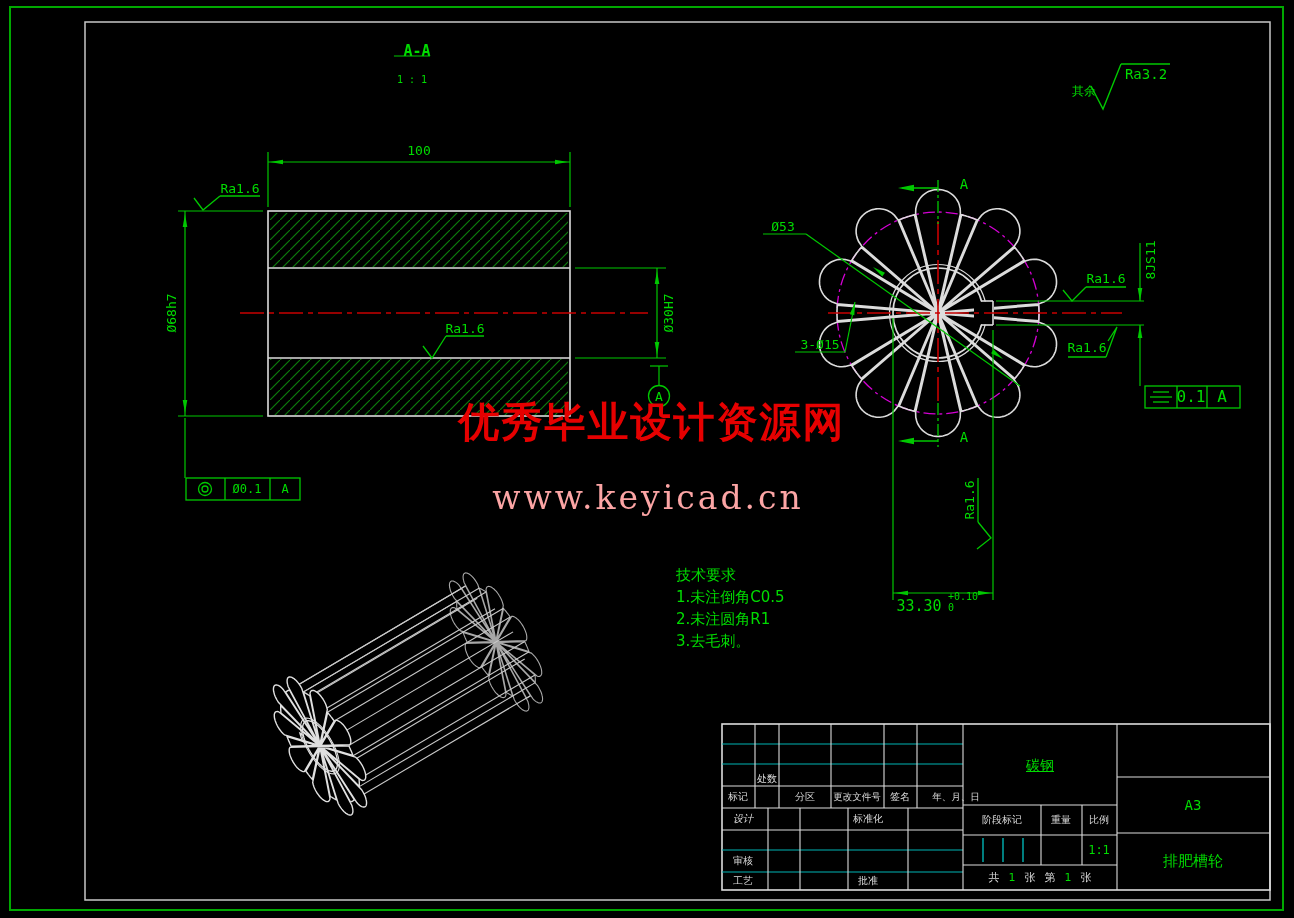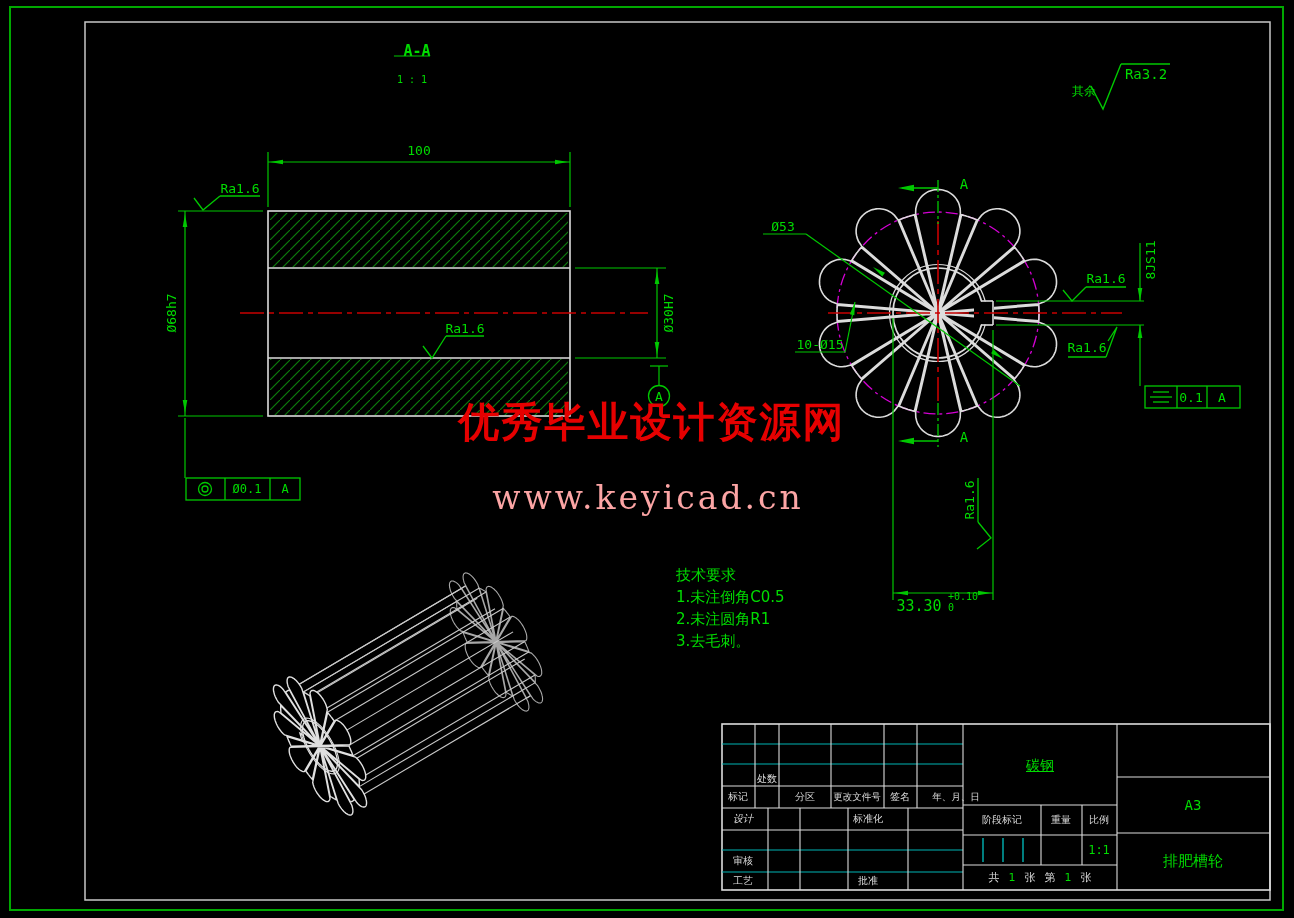--- a/index.html
+++ b/index.html
@@ -4,21 +4,21 @@
 <style>
   html,body{margin:0;padding:0;background:#000;}
   #sheet{position:relative;width:1294px;height:918px;background:#000;overflow:hidden;
          font-family:"DejaVu Sans",sans-serif;}
   #cad{position:absolute;left:0;top:0;width:1294px;height:918px;}
   .lbl{position:absolute;color:#00dc00;font-family:"DejaVu Sans Mono",monospace;
        font-size:13px;line-height:1;white-space:nowrap;z-index:5;}
   .ctr{transform:translate(-50%,-50%);}
   .rot{transform:translate(-50%,-50%) rotate(-90deg);}
   .w{color:#dcdcdc;font-family:"DejaVu Sans",sans-serif;}
-  .s10{font-size:10px;} .s9{font-size:9.5px;} .s11{font-size:13px;} .s12{font-size:12px;}
+  .s10{font-size:10px;} .s9{font-size:9.5px;} .s11{font-size:16px;} .s12{font-size:12px;}
   .s14{font-size:14px;} .s15{font-size:15px;text-align:center;}
   .bold{font-weight:bold;}
   .green{color:#00dc00;}
   .scalebox{border-top:1.5px solid #00c800;padding:18px 3px 0 3px;font-size:10px;}
   .stack{display:flex;flex-direction:column;font-size:10px;line-height:1.05;}
   .tech{color:#00dc00;font-size:15px;line-height:22px;font-family:"DejaVu Sans",sans-serif;}
   .wm1{color:#e60000;font-family:"DejaVu Serif",serif;font-size:41px;letter-spacing:2px;font-weight:bold;}
   .wm2{color:#fca5a5;font-family:"DejaVu Serif",serif;font-size:33px;letter-spacing:3px;}
   .sheetrow{display:flex;gap:9px;align-items:center;justify-content:center;
             position:absolute;transform:translate(-50%,-50%);font-size:11px;}
@@ -179,21 +179,21 @@
   <div class="lbl ctr" style="left:419px;top:150px;">100</div>
   <div class="lbl ctr" style="left:240px;top:188px;">Ra1.6</div>
   <div class="lbl rot" style="left:171px;top:313px;">Ø68h7</div>
   <div class="lbl rot" style="left:668px;top:313px;">Ø30H7</div>
   <div class="lbl ctr" style="left:465px;top:328px;">Ra1.6</div>
   <div class="lbl ctr" style="left:659px;top:396px;">A</div>
   <div class="lbl ctr s12" style="left:247px;top:489px;">Ø0.1</div>
   <div class="lbl ctr s12" style="left:285px;top:489px;">A</div>
 
   <div class="lbl ctr" style="left:783px;top:226px;">Ø53</div>
-  <div class="lbl ctr" style="left:820px;top:344px;">10-Ø15</div>
+  <div class="lbl ctr" style="left:820px;top:344px;">3-Ø15</div>
   <div class="lbl ctr s14" style="left:964px;top:184px;">A</div>
   <div class="lbl ctr s14" style="left:964px;top:437px;">A</div>
   <div class="lbl ctr" style="left:1106px;top:278px;">Ra1.6</div>
   <div class="lbl ctr" style="left:1087px;top:347px;">Ra1.6</div>
   <div class="lbl rot" style="left:1150px;top:260px;">8JS11</div>
   <div class="lbl rot" style="left:969px;top:500px;">Ra1.6</div>
   <div class="lbl ctr s11" style="left:1191px;top:397px;">0.1</div>
   <div class="lbl ctr s11" style="left:1222px;top:397px;">A</div>
   <div class="lbl ctr s15" style="left:919px;top:606px;">33.30</div>
   <div class="lbl stack" style="left:948px;top:592px;">

